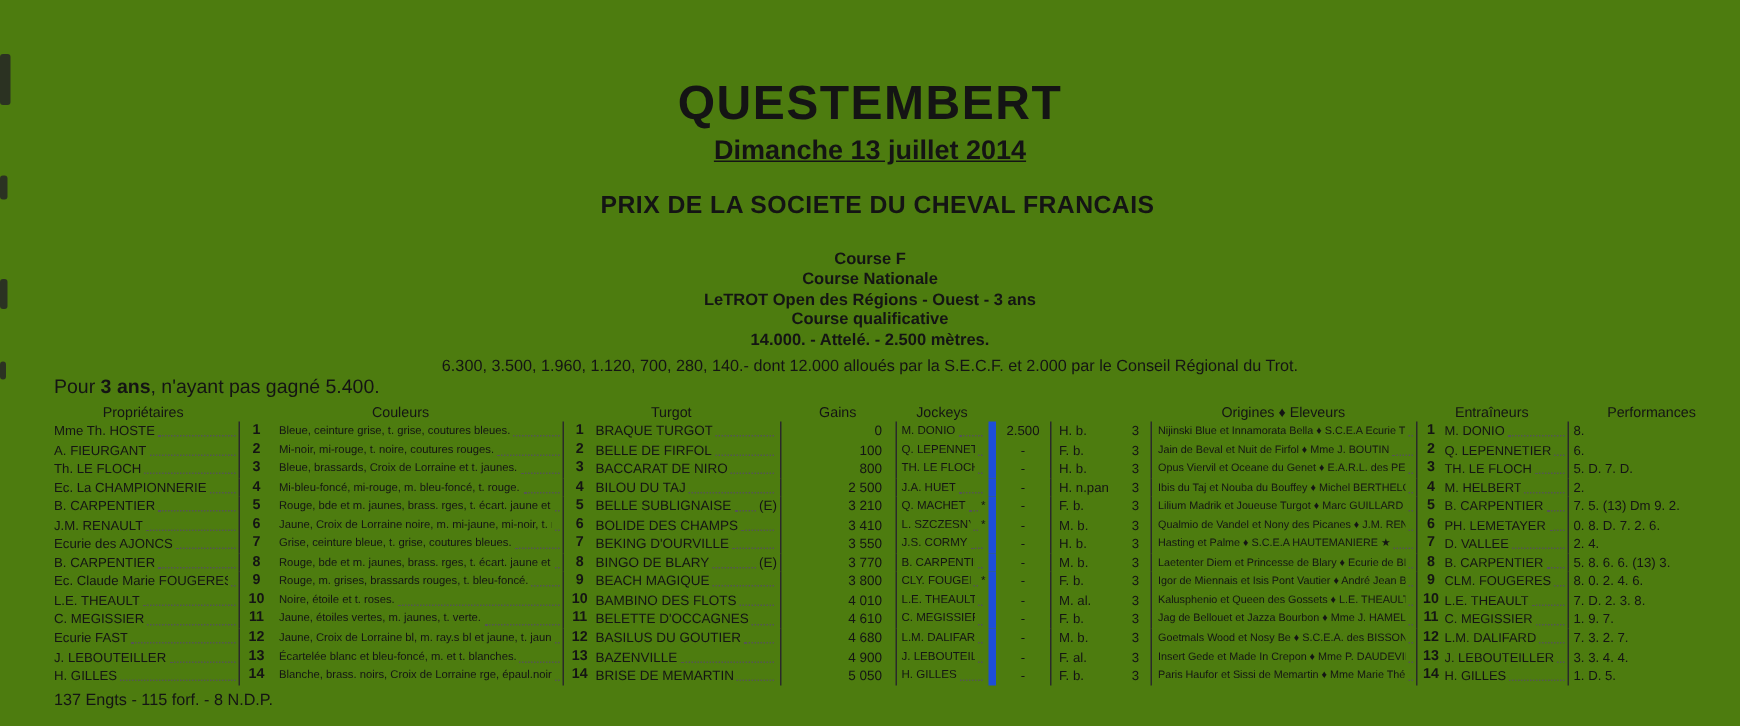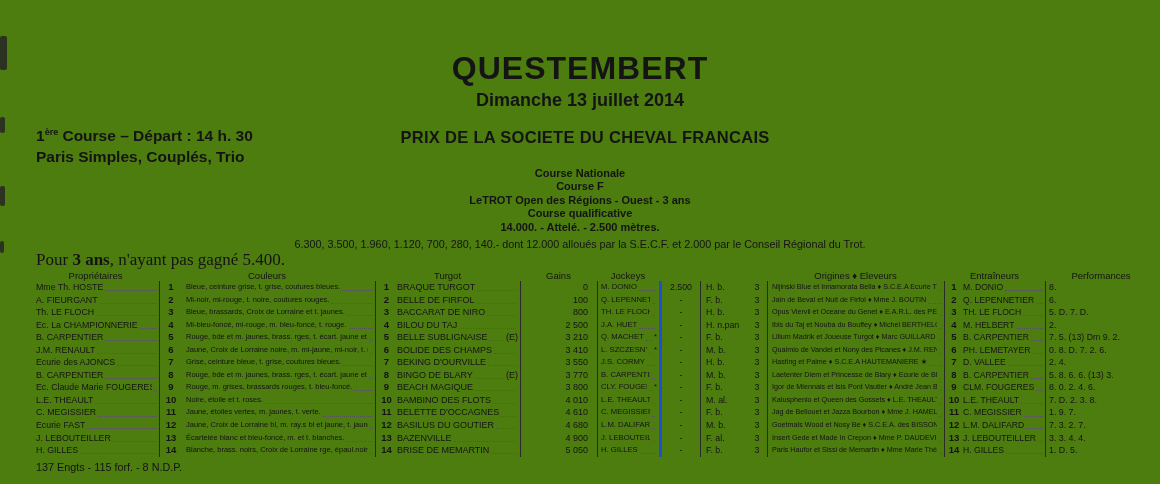--- a/index.html
+++ b/index.html
@@ -5,45 +5,45 @@
   html,body{margin:0;padding:0;background:#ffffff;}
   .page{
     position:relative;width:1160px;height:484px;background:#4d7c0f;
     font-family:"Liberation Sans","DejaVu Sans",sans-serif;color:#141414;
     overflow:hidden;
   }
   
   .track-title{position:absolute;top:50px;left:0;width:1160px;text-align:center;
     font-size:32px;font-weight:bold;letter-spacing:1px;}
   .date-line{position:absolute;top:90px;left:0;width:1160px;text-align:center;
-    font-size:18px;font-weight:bold;}
+    font-size:18px;font-weight:bold;text-decoration:underline;}
   .left-head{position:absolute;top:122px;left:36px;font-size:15.5px;font-weight:bold;line-height:21px;}
   .left-head sup{font-size:9px;vertical-align:super;}
   .race-title{position:absolute;top:128px;left:250px;width:670px;text-align:center;
     font-size:16.5px;font-weight:bold;letter-spacing:.3px;}
   .course-block{position:absolute;top:167px;left:0;width:1160px;text-align:center;
     font-size:11px;font-weight:bold;line-height:13.4px;}
   .alloc-line{position:absolute;top:238px;left:0;width:1160px;text-align:center;
     font-size:10.8px;font-weight:normal;}
-  .conditions{position:absolute;top:250px;left:36px;font-size:17px;font-family:Liberation Serif, serif;}
+  .conditions{position:absolute;top:250px;left:36px;font-size:13px;}
   .conditions b{font-weight:bold;}
   
   .tbl{position:absolute;top:264px;left:32px;width:1125px;}
   .hdr-row{display:flex;height:17px;font-size:9.5px;align-items:flex-end;}
   .hdr-row .hc{text-align:center;overflow:hidden;white-space:nowrap;}
   .row{display:flex;height:12.55px;line-height:12.55px;white-space:nowrap;justify-content:space-between;}
   .row>div{box-sizing:border-box;overflow:hidden;}
   .c-owner  {width:127px;padding-left:4px;font-size:8.8px;}
   .c-num1   {width:23px;border-left:1px solid #2a2a2a;text-align:center;font-weight:bold;font-size:9.5px;}
   .c-colors {width:193px;padding-left:4px;font-size:7.5px;}
   .c-num2   {width:22px;border-left:1px solid #2a2a2a;text-align:center;font-weight:bold;font-size:9.5px;}
   .c-horse  {width:123px;font-weight:normal;font-size:9px;}
   .c-gains  {width:77px;border-left:1px solid #2a2a2a;text-align:right;padding-right:9px;font-size:9px;}
   .c-jockey {width:62px;border-left:1px solid #2a2a2a;padding-left:3px;font-size:7.7px;}
-  .c-dist   {width:41px;border-left:3px solid #1d4ed8;text-align:center;font-size:8.8px;}
+  .c-dist   {width:41px;border-left:5px solid #1d4ed8;text-align:center;font-size:8.8px;}
   .c-sex    {width:47px;border-left:1px solid #2a2a2a;padding-left:5px;font-size:8.8px;}
   .c-age    {width:20px;text-align:center;font-size:8.8px;}
   .c-origins{width:177px;border-left:1px solid #2a2a2a;padding-left:4px;font-size:7.2px;}
   .c-num3   {width:19px;border-left:1px solid #2a2a2a;text-align:center;font-weight:bold;font-size:9.5px;}
   .c-trainer{width:82px;font-size:8.6px;}
   .c-perf   {width:112px;border-left:1px solid #2a2a2a;padding-left:3px;font-size:8.8px;}
   
   .cf{display:flex;align-items:flex-end;}
   .cf .nm{white-space:nowrap;overflow:hidden;}
   .cf .ldr{flex:1;min-width:3px;border-bottom:1px dotted #555;margin:0 2px 2.5px 2px;}
@@ -62,30 +62,26 @@
 <div class="page">
 
   <div class="smudge sm1"></div>
   <div class="smudge sm2"></div>
   <div class="smudge sm3"></div>
   <div class="smudge sm4"></div>
 
   <div class="track-title">QUESTEMBERT</div>
   <div class="date-line">Dimanche 13 juillet 2014</div>
 
-  <div class="left-head">
-    <div><span>1</span><sup>ère</sup><span> Course  – Départ : 14 h. 30</span></div>
-    <div>Paris Simples, Couplés, Trio</div>
-  </div>
 
   <div class="race-title">PRIX DE LA SOCIETE DU CHEVAL FRANCAIS</div>
 
   <div class="course-block">
+    <div>Course F</div>
     <div>Course Nationale</div>
-    <div>Course F</div>
     <div>LeTROT Open des Régions - Ouest - 3 ans</div>
     <div>Course qualificative</div>
     <div>14.000. - Attelé. - 2.500 mètres.</div>
   </div>
   <div class="alloc-line">6.300, 3.500, 1.960, 1.120, 700, 280, 140.- dont 12.000 alloués par la S.E.C.F. et 2.000 par le Conseil Régional du Trot.</div>
 
   <div class="conditions"><span>Pour </span><b>3 ans</b><span>, n'ayant pas gagné 5.400.</span></div>
 
   <div class="tbl">
     <div class="hdr-row">

